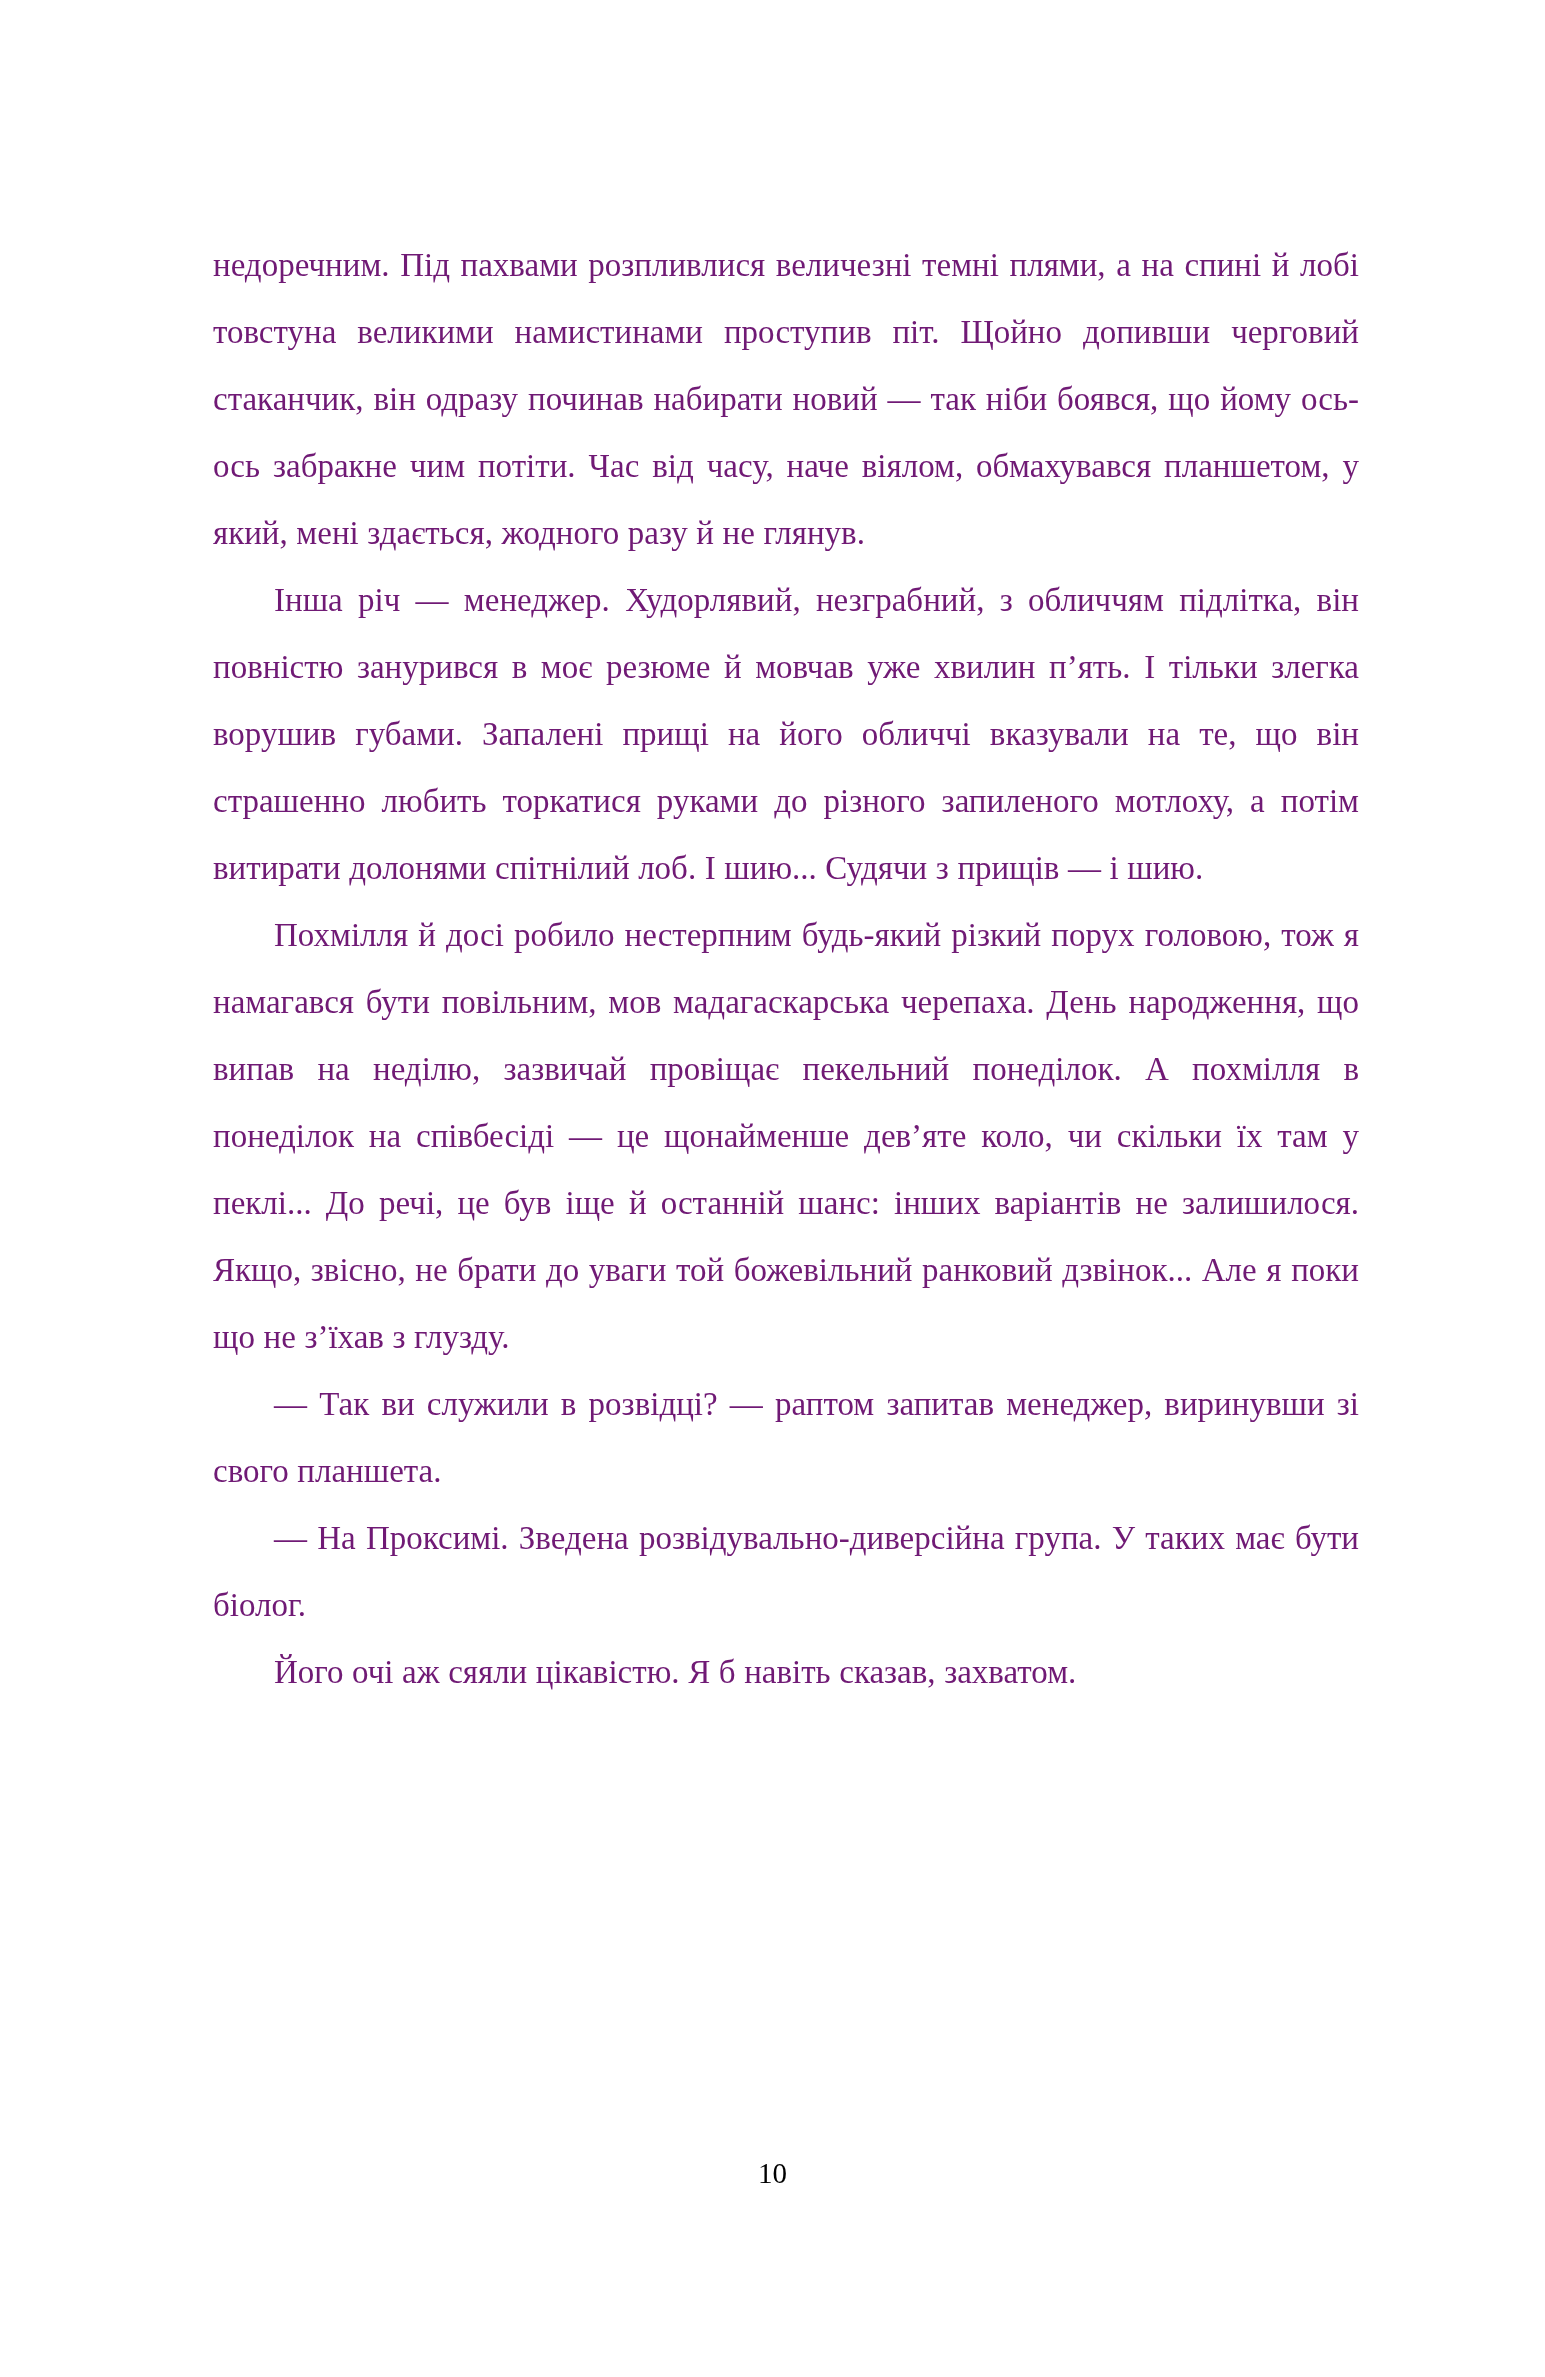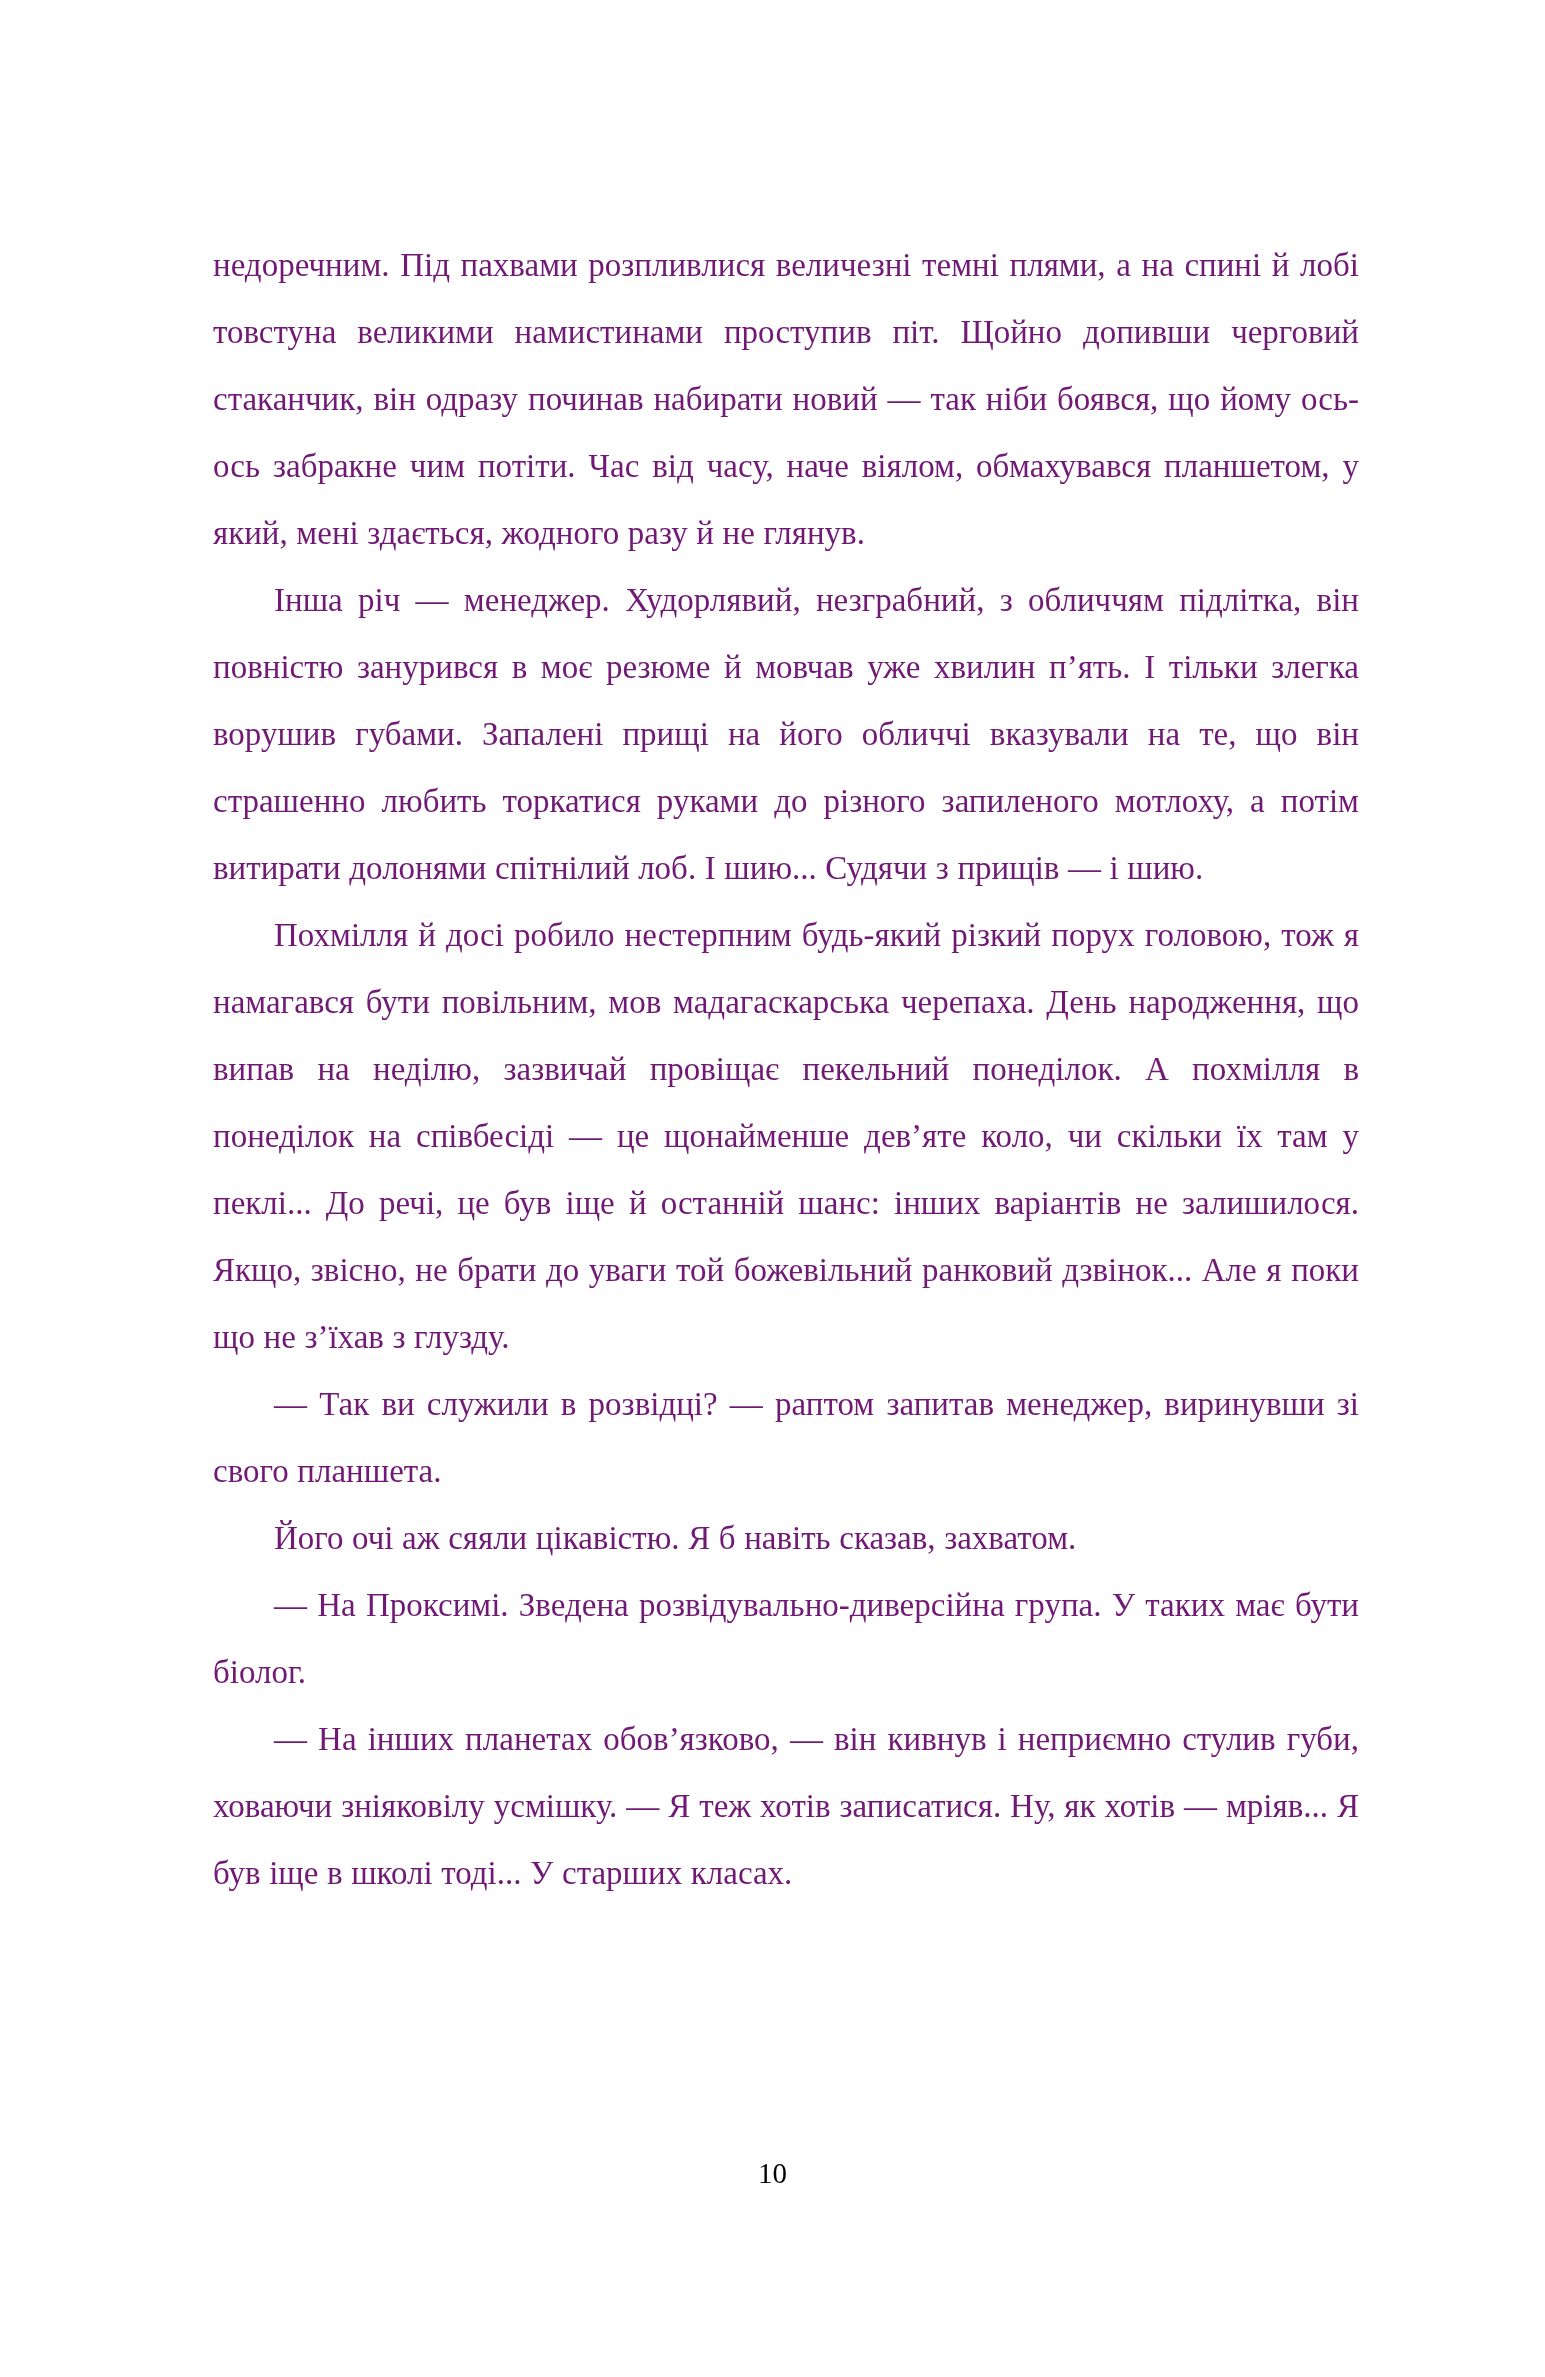--- a/index.html
+++ b/index.html
@@ -55,21 +55,20 @@
 </head>
 <body>
 
 <div class="page">
 
   <div class="text-block">
     <p class="para no-indent">недоречним. Під пахвами розпливлися величезні темні пля­ми, а на спині й лобі товстуна великими намистинами про­ступив піт. Щойно допивши черговий стаканчик, він одразу починав набирати новий — так ніби боявся, що йому ось-ось забракне чим потіти. Час від часу, наче віялом, обмахувався планшетом, у який, мені здається, жодного разу й не глянув.</p>
     <p class="para indent">Інша річ — менеджер. Худорлявий, незграбний, з облич­чям підлітка, він повністю занурився в моє резюме й мовчав уже хвилин п’ять. І тільки злегка ворушив губами. Запалені прищі на його обличчі вказували на те, що він страшенно любить торкатися руками до різного запиленого мотлоху, а потім витирати долонями спітнілий лоб. І шию... Судячи з прищів — і шию.</p>
     <p class="para indent">Похмілля й досі робило нестерпним будь-який різкий порух головою, тож я намагався бути повільним, мов ма­дагаскарська черепаха. День народження, що випав на не­ділю, зазвичай провіщає пекельний понеділок. А похмілля в понеділок на співбесіді — це щонайменше дев’яте коло, чи скільки їх там у пеклі... До речі, це був іще й останній шанс: інших варіантів не залишилося. Якщо, звісно, не брати до уваги той божевільний ранковий дзвінок... Але я поки що не з’їхав з глузду.</p>
     <p class="para indent">— Так ви служили в розвідці? — раптом запитав мене­джер, виринувши зі свого планшета.</p>
+    <p class="para indent">— На Проксимі. Зведена розвідувально-диверсійна група. У таких має бути біолог.</p>
     <p class="para indent">Його очі аж сяяли цікавістю. Я б навіть сказав, захватом.</p>
-    <p class="para indent">— На Проксимі. Зведена розвідувально-диверсійна група. У таких має бути біолог.</p>
-    <p class="para indent">— На інших планетах обов’язково, — він кивнув і не­приємно стулив губи, ховаючи зніяковілу усмішку. — Я теж хотів записатися. Ну, як хотів — мріяв... Я був іще в школі тоді... У старших класах.</p>
   </div>
 
   <div class="page-number">10</div>
 
 </div>
 
 
 </body></html>

